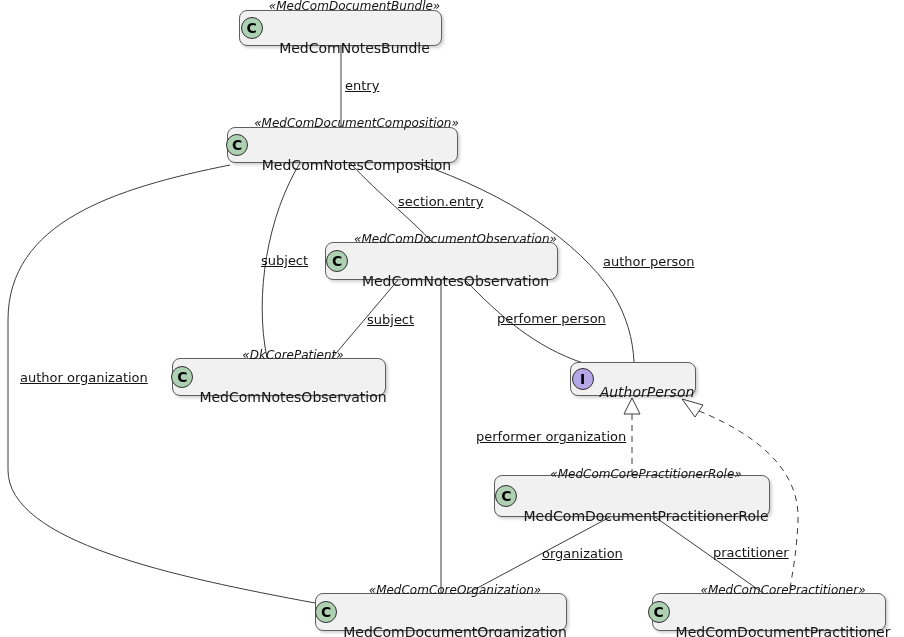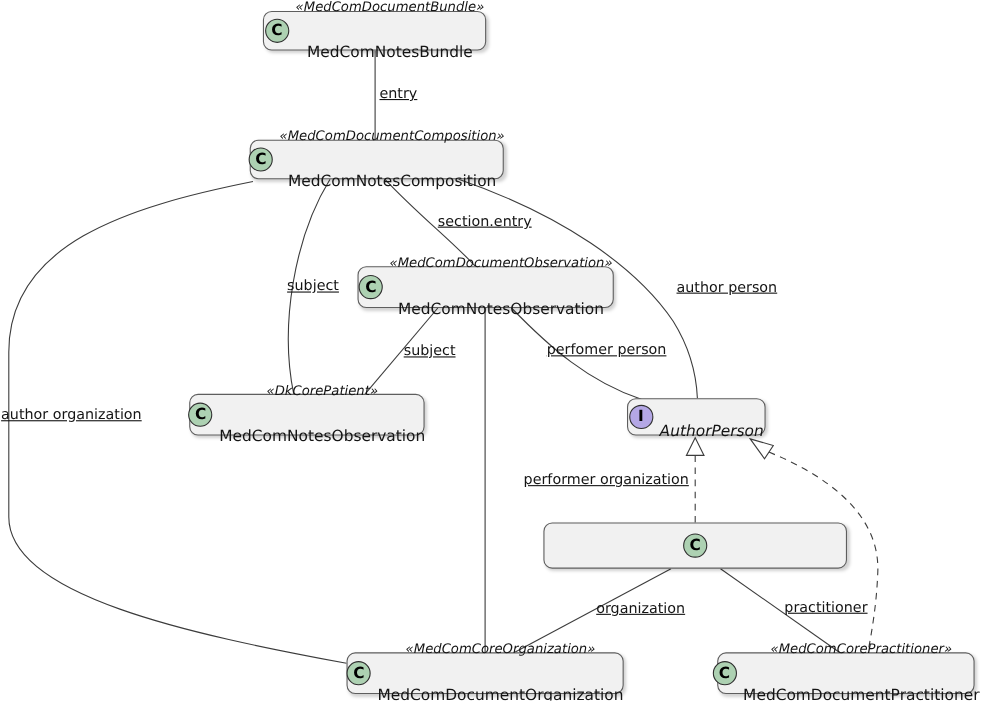--- a/index.html
+++ b/index.html
@@ -105,20 +105,24 @@
 
   <div class="uml-box" style="left:570px;top:362px;width:126px;height:34px;">
     <span class="circ iface">I</span>
     <span class="txt">
       <span class="cname italic">AuthorPerson</span>
     </span>
   </div>
 
   <div class="uml-box" style="left:494px;top:475px;width:276px;height:42px;">
     <span class="circ class">C</span>
+    <span class="txt">
+      <span class="stereo">«MedComCorePractitionerRole»</span>
+      <span class="cname">MedComDocumentPractitionerRole</span>
+    </span>
   </div>
 
   <div class="uml-box" style="left:315px;top:593px;width:252px;height:38px;">
     <span class="circ class">C</span>
     <span class="txt">
       <span class="stereo">«MedComCoreOrganization»</span>
       <span class="cname">MedComDocumentOrganization</span>
     </span>
   </div>
 
@@ -127,20 +131,20 @@
     <span class="txt">
       <span class="stereo">«MedComCorePractitioner»</span>
       <span class="cname">MedComDocumentPractitioner</span>
     </span>
   </div>
 
   <div class="edge-label" style="left:345px;top:78px;">entry</div>
   <div class="edge-label" style="left:398px;top:194px;">section.entry</div>
   <div class="edge-label" style="left:261px;top:253px;">subject</div>
   <div class="edge-label" style="left:367px;top:312px;">subject</div>
-  <div class="edge-label" style="left:603px;top:254px;margin-left:12px;">author person</div>
+  <div class="edge-label" style="left:603px;top:254px;">author person</div>
   <div class="edge-label" style="left:497px;top:311px;">perfomer person</div>
-  <div class="edge-label" style="left:1px;top:370px;">author organization</div>
+  <div class="edge-label" style="left:20px;top:370px;">author organization</div>
   <div class="edge-label" style="left:444px;top:429px;margin-left:32px;">performer organization</div>
   <div class="edge-label" style="left:542px;top:546px;">organization</div>
   <div class="edge-label" style="left:713px;top:545px;">practitioner</div>
 
 </div>
 
 </body></html>

